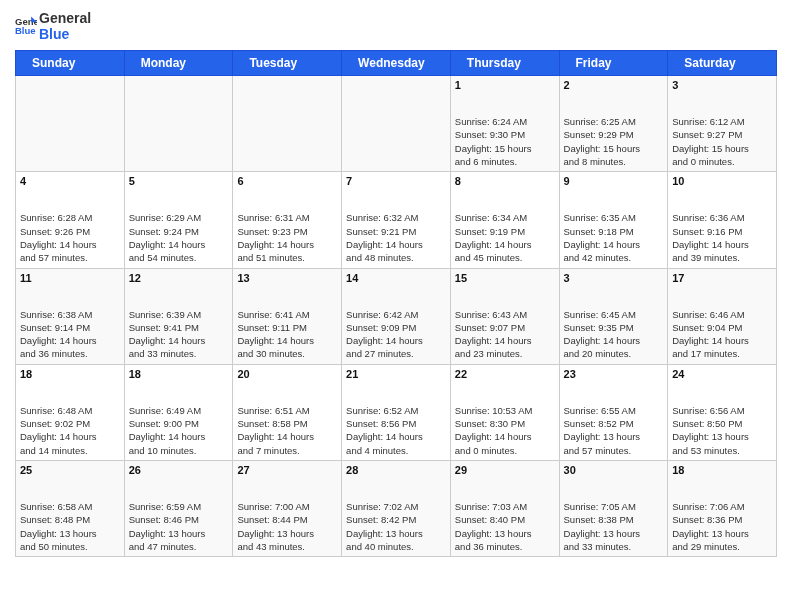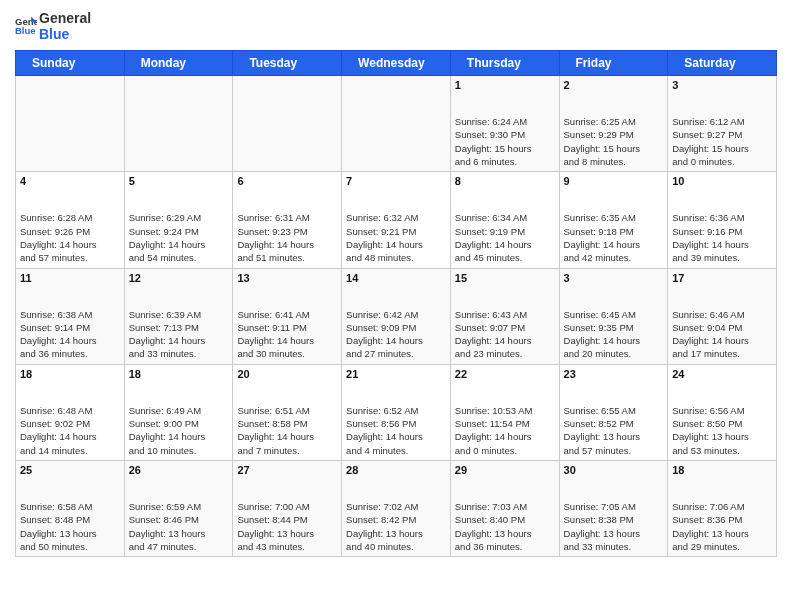--- a/index.html
+++ b/index.html
@@ -224,21 +224,21 @@
               <div>Sunrise: 6:38 AM</div>
               <div>Sunset: 9:14 PM</div>
               <div>Daylight: 14 hours</div>
               <div>and 36 minutes.</div>
             </div>
           </td>
           <td>
             <div class="day-number">12</div>
             <div class="day-info">
               <div>Sunrise: 6:39 AM</div>
-              <div>Sunset: 7:13 PM</div>
+              <div>Sunset: 9:41 PM</div>
               <div>Daylight: 14 hours</div>
               <div>and 33 minutes.</div>
             </div>
           </td>
           <td>
             <div class="day-number">13</div>
             <div class="day-info">
               <div>Sunrise: 6:41 AM</div>
               <div>Sunset: 9:11 PM</div>
               <div>Daylight: 14 hours</div>
@@ -316,21 +316,21 @@
               <div>Sunrise: 6:52 AM</div>
               <div>Sunset: 8:56 PM</div>
               <div>Daylight: 14 hours</div>
               <div>and 4 minutes.</div>
             </div>
           </td>
           <td>
             <div class="day-number">22</div>
             <div class="day-info">
               <div>Sunrise: 10:53 AM</div>
-              <div>Sunset: 11:54 PM</div>
+              <div>Sunset: 8:30 PM</div>
               <div>Daylight: 14 hours</div>
               <div>and 0 minutes.</div>
             </div>
           </td>
           <td>
             <div class="day-number">23</div>
             <div class="day-info">
               <div>Sunrise: 6:55 AM</div>
               <div>Sunset: 8:52 PM</div>
               <div>Daylight: 13 hours</div>

